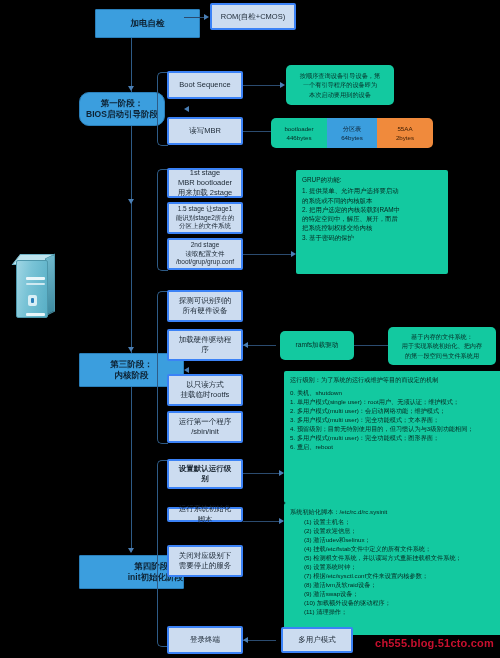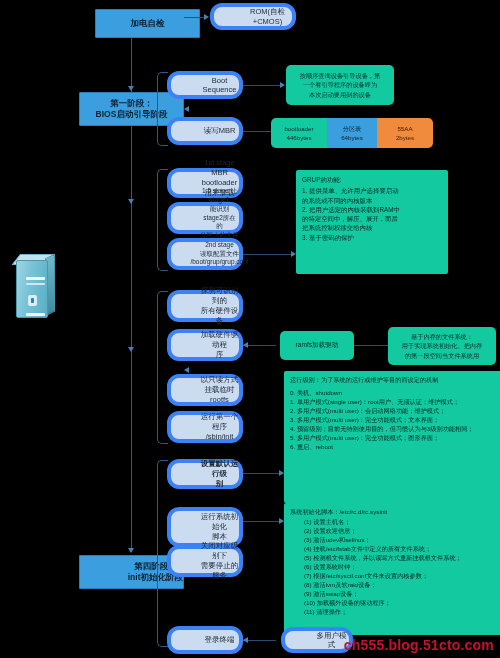--- a/index.html
+++ b/index.html
@@ -5,22 +5,22 @@
   html,body{margin:0;padding:0;background:#000;}
   body{width:500px;height:658px;position:relative;overflow:hidden;
        font-family:"Liberation Sans","DejaVu Sans",sans-serif;color:#1b2733;}
   .canvas{position:absolute;left:0;top:0;width:500px;height:658px;background:#000;}
 
   
   .node{position:absolute;box-sizing:border-box;display:flex;align-items:center;
         justify-content:center;text-align:center;line-height:1.25;}
   .stage{background:#3b9ede;color:#0d2233;border:1px solid #2a7fba;font-size:8.5px;
          font-weight:bold;border-radius:1px;}
-  .lblue{background:#ccdcf0;color:#1b2733;border:4px solid #3b82f6;border-radius:12px;
-         font-size:7.5px;padding-left:29px;}
+  .lblue{background:#ccdcf0;color:#1b2733;border:2px solid #3b82f6;border-radius:2px;
+         font-size:7.5px;}
   .green{background:#13c9a0;color:#062b25;border-radius:5px;font-size:6.2px;}
   .greenbox{background:#13c9a0;color:#06261f;border-radius:2px;font-size:6.4px;
             text-align:left;justify-content:flex-start;align-items:flex-start;
             padding:5px 6px;}
   .teal{background:#13c9a0;color:#062b25;border-radius:2px;font-size:6.2px;}
   .orange{background:#f08a3c;color:#3a1c04;border-radius:0 5px 5px 0;font-size:6.2px;}
   .blue2{background:#3b9ede;color:#0d2233;font-size:6.2px;}
   .mbrleft{border-radius:5px 0 0 5px;}
   .ttl{white-space:pre-line;}
 
@@ -48,21 +48,21 @@
   .srv-side{position:absolute;left:33px;top:4px;width:8px;height:56px;
      background:linear-gradient(180deg,#6fb8cc,#3f8ba1);transform:skewY(-26deg);
      border:1px solid #4e97ab;}
   .srv-slot{position:absolute;left:9px;top:16px;width:19px;height:3px;background:#e9f6fa;border-radius:1px;}
   .srv-slot2{position:absolute;left:9px;top:22px;width:19px;height:2px;background:#cfe9f1;border-radius:1px;}
   .srv-pw{position:absolute;left:11px;top:34px;width:9px;height:11px;background:#d8eef5;border-radius:2px;}
   .srv-pw:after{content:"";position:absolute;left:3px;top:3px;width:3px;height:5px;
      background:#2a7fba;border-radius:1px;}
   .srv-bot{position:absolute;left:9px;top:52px;width:19px;height:3px;background:#e9f6fa;border-radius:1px;}
 
-  .wm{position:absolute;right:6px;top:637px;color:#c8102e;font-size:14px;font-weight:bold;
+  .wm{position:absolute;right:6px;top:637px;color:#c8102e;font-size:11px;font-weight:bold;
       letter-spacing:.2px;font-family:"Liberation Sans",sans-serif;}
   .listbox{line-height:1.45;}
   .listbox div{white-space:pre;}
 </style>
 </head>
 <body>
 
 <div class="canvas">
 
   <div class="server">
@@ -81,21 +81,21 @@
   <div class="node stage" style="left:79px;top:9px;width:105px;height:29px;margin-left:16px;">
     <span class="ttl">加电自检</span>
   </div>
   <div class="ln lnh" style="left:184px;top:17px;width:20px;"></div>
   <div class="arw arw-r" style="left:204px;top:14px;"></div>
   <div class="node lblue" style="left:210px;top:3px;width:86px;height:27px;">
     <span class="ttl">ROM(自检+CMOS)</span>
   </div>
 
   <div class="arw arw-d" style="left:128px;top:86px;"></div>
-  <div class="node stage" style="left:79px;top:92px;width:105px;height:34px;">
+  <div class="node stage" style="left:79px;top:92px;width:86px;height:34px;border-radius:10px;">
     <span class="ttl">第一阶段：
 BIOS启动引导阶段</span>
   </div>
 
   <div class="brk" style="left:157px;top:72px;width:10px;height:72px;"></div>
   <div class="ln lnh" style="left:184px;top:109px;width:-0px;"></div>
   <div class="arw arw-l" style="left:184px;top:106px;"></div>
 
   <div class="node lblue" style="left:167px;top:71px;width:76px;height:28px;">
     <span class="ttl">Boot Sequence</span>
@@ -148,20 +148,24 @@
   </div>
   <div class="ln lnh" style="left:243px;top:254px;width:48px;"></div>
   <div class="arw arw-r" style="left:291px;top:251px;"></div>
 
   <div class="greenbox listbox" style="position:absolute;left:296px;top:170px;width:140px;height:94px;">
     <div style="margin-bottom:2px;">GRUP的功能:</div>
     <div id="grub-items"><div>1. 提供菜单、允许用户选择要启动</div><div>的系统或不同的内核版本</div><div></div><div>2. 把用户选定的内核装载到RAM中</div><div>的特定空间中，解压、展开，而后</div><div>把系统控制权移交给内核</div><div></div><div>3. 基于密码的保护</div></div>
   </div>
 
   <div class="arw arw-d" style="left:128px;top:347px;"></div>
+  <div class="node stage" style="left:79px;top:353px;width:105px;height:34px;">
+    <span class="ttl">第三阶段：
+内核阶段</span>
+  </div>
 
   <div class="brk" style="left:157px;top:291px;width:10px;height:151px;"></div>
   <div class="arw arw-l" style="left:184px;top:367px;"></div>
 
   <div class="node lblue ttl" style="left:167px;top:290px;width:76px;height:32px;line-height:1.35;">
     <span>探测可识别到的
 所有硬件设备</span>
   </div>
   <div class="node lblue ttl" style="left:167px;top:329px;width:76px;height:32px;line-height:1.35;">
     <span>加载硬件驱动程
@@ -199,21 +203,21 @@
 init初始化阶段</span>
   </div>
 
   <div class="brk" style="left:157px;top:460px;width:10px;height:185px;"></div>
   <div class="arw arw-l" style="left:184px;top:569px;"></div>
 
   <div class="node lblue ttl" style="left:167px;top:459px;width:76px;height:30px;line-height:1.35;font-weight:bold;">
     <span>设置默认运行级
 别</span>
   </div>
-  <div class="node lblue ttl" style="left:167px;top:507px;width:76px;height:40px;line-height:1.35;">
+  <div class="node lblue ttl" style="left:167px;top:507px;width:76px;height:15px;line-height:1.35;">
     <span>运行系统初始化
 脚本</span>
   </div>
   <div class="node lblue ttl" style="left:167px;top:545px;width:76px;height:32px;line-height:1.35;">
     <span>关闭对应级别下
 需要停止的服务</span>
   </div>
   <div class="node lblue ttl" style="left:167px;top:626px;width:76px;height:28px;line-height:1.35;">
     <span>登录终端</span>
   </div>

